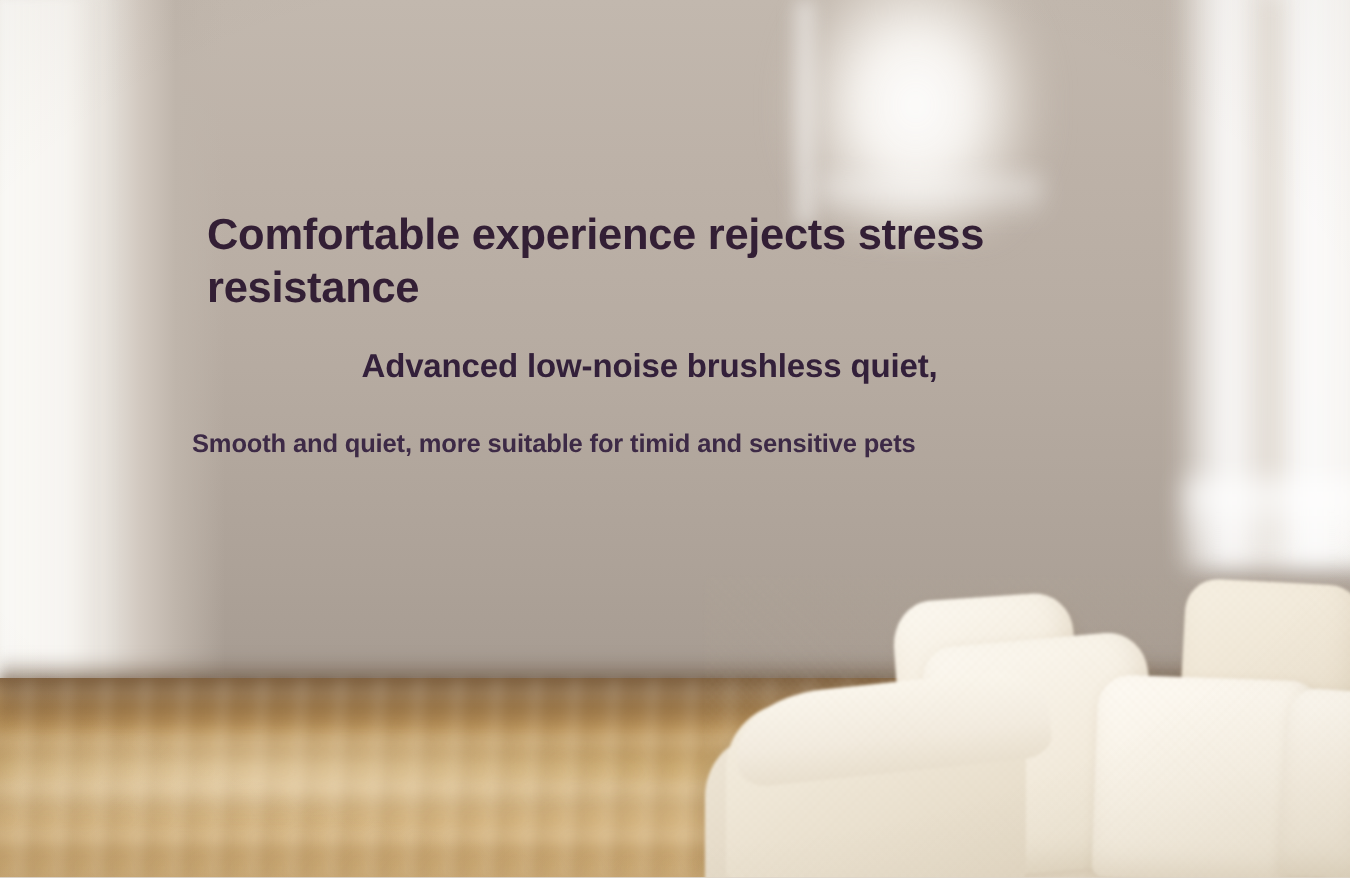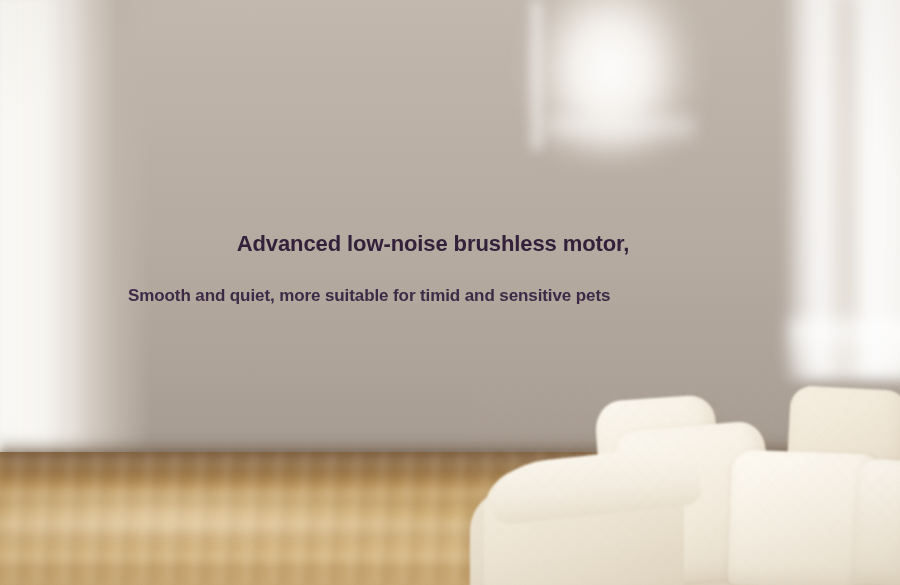--- a/index.html
+++ b/index.html
@@ -325,17 +325,18 @@
       <div class="bg-layer sofa-base"></div>
       <div class="bg-layer sofa-arm"></div>
       <div class="bg-layer sofa-arm-top"></div>
       <div class="bg-layer fabric-tex"></div>
     </div>
 
     <div class="bg-layer vignette"></div>
   </div>
 
   <div class="copy">
-    <div class="subhead">Advanced low-noise brushless motor,</div>
+    <div class="headline">Comfortable experience rejects stress resistance</div>
+    <div class="subhead">Advanced low-noise brushless quiet,</div>
     <div class="tagline">Smooth and quiet, more suitable for timid and sensitive pets</div>
   </div>
 
 </div>
 
 </body></html>

